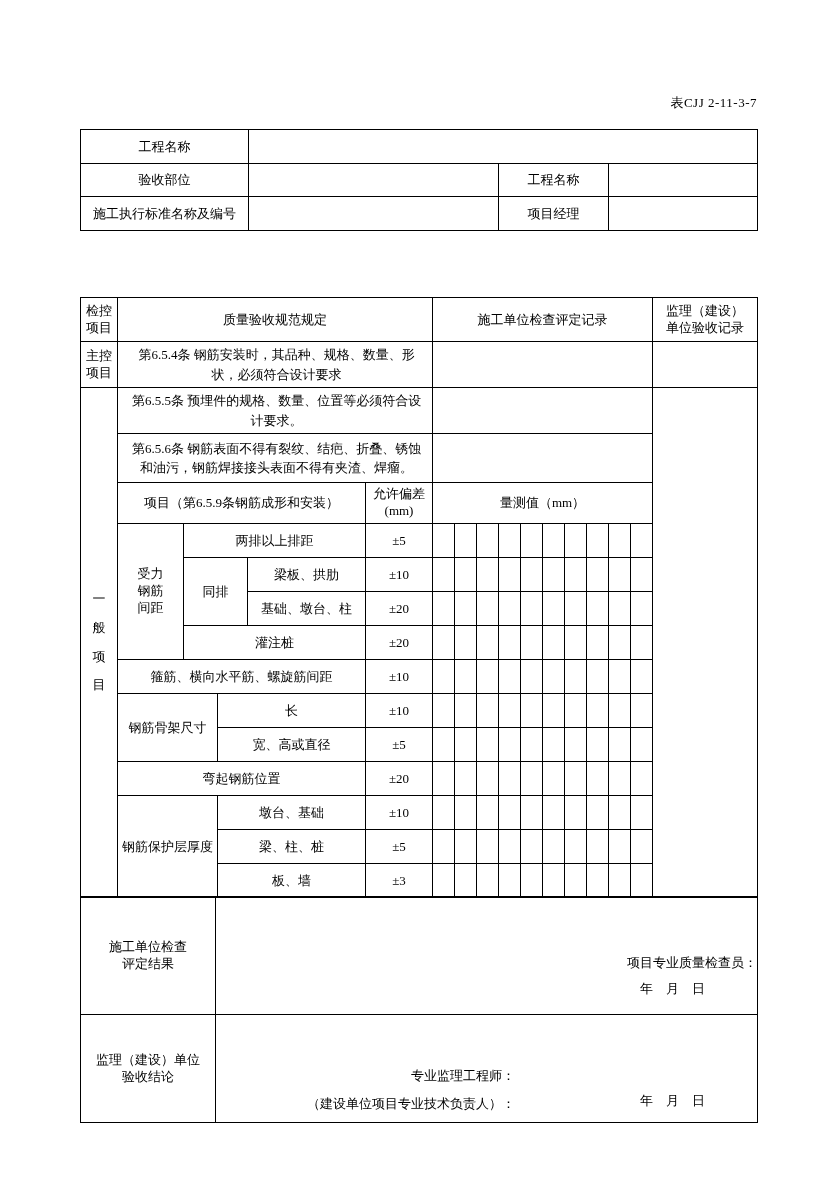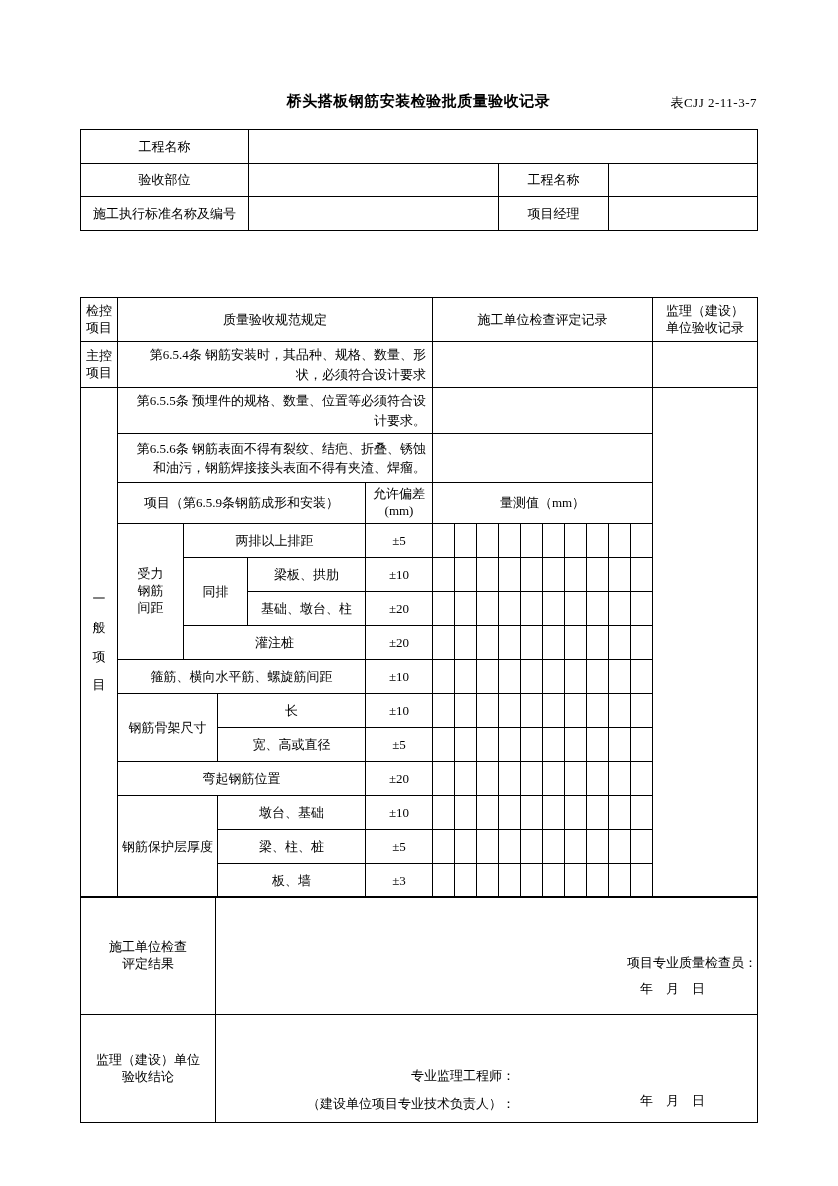--- a/index.html
+++ b/index.html
@@ -9,42 +9,41 @@
   .title{position:absolute;left:0;right:0;top:0;text-align:center;
          font-size:15px;font-weight:bold;letter-spacing:.5px;}
   .docno{position:absolute;right:0;top:2px;font-size:13px;letter-spacing:.5px;font-family:Liberation Serif, serif;}
   table{border-collapse:collapse;table-layout:fixed;width:677px;position:absolute;left:80px;}
   .t-info{top:129px;}
   .t-main{top:297px;}
   .t-foot{top:896px;}
   td{border:1px solid #000;text-align:center;vertical-align:middle;
      padding:0 2px;font-size:13px;overflow:hidden;}
   .pre{white-space:pre-line;line-height:1.3;}
-  .spec{text-align:right;padding:3px 6px 3px 9px;line-height:1.5;}
+  .spec{text-align:center;padding:3px 6px 3px 9px;line-height:1.5;}
   .vert{white-space:pre-line;line-height:2.2;padding:0;}
   .h34{height:34px;} .h33{height:33px;}
   .h44{height:44px;} .h46{height:46px;} .h45{height:45px;}
   .h49{height:49px;} .h41{height:41px;}
   .h117{height:117px;} .h107{height:107px;}
   .mcell{padding:0;}
   .relcell{padding:0;}
   .cellwrap{position:relative;width:100%;height:100%;}
   .sign-center{position:absolute;left:0;right:0;top:57px;text-align:right;}
   .date1{position:absolute;right:52px;bottom:16px;}
   .sup-line1{position:absolute;right:242px;top:52px;white-space:nowrap;}
   .sup-line2{position:absolute;right:242px;top:80px;white-space:nowrap;}
   .date2{position:absolute;right:52px;bottom:12px;}
 </style>
 </head>
 <body>
 
 <div class="page">
 
   <div class="titlebar">
-    <div class="title">桥头搭板钢筋安装检验批质量验收记录</div>
     <div class="docno">表CJJ 2-11-3-7</div>
   </div>
 
   <table class="t-info">
     <colgroup>
         <col style="width:168px">
         <col style="width:250px">
         <col style="width:110px">
         <col style="width:149px">
       </colgroup>

